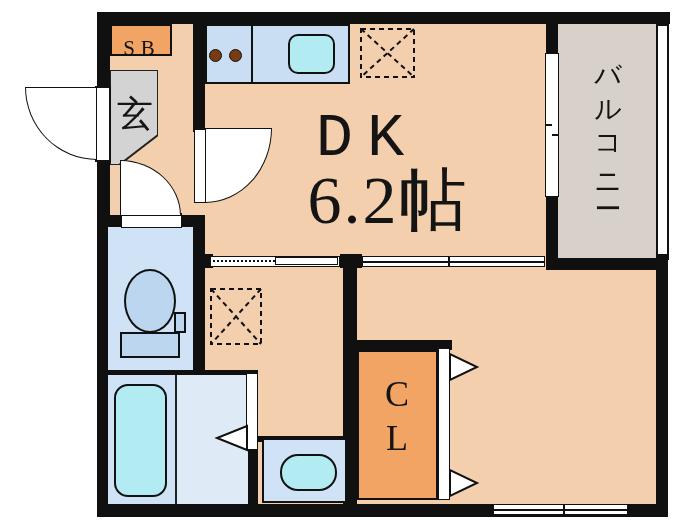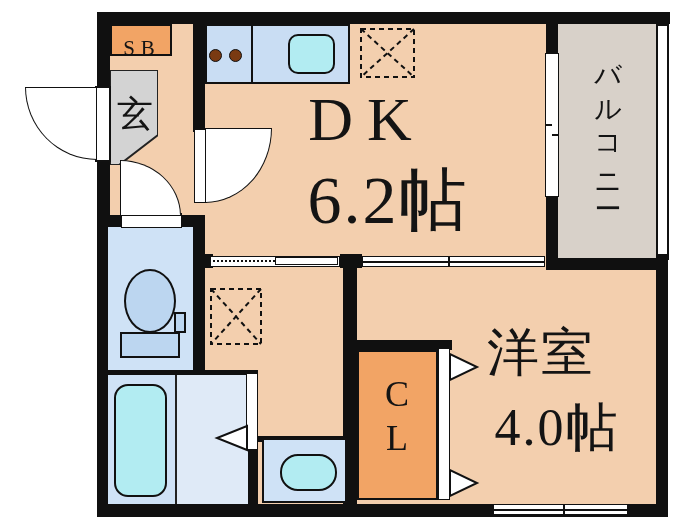--- a/index.html
+++ b/index.html
@@ -138,21 +138,19 @@
   <div class="winstrip" style="left:545px;top:53px;width:14px;height:144px;">
     <div class="abs" style="left:0;top:70px;width:6px;height:1.5px;background:#111;"></div>
     <div class="abs" style="left:6px;top:80px;width:6px;height:1.5px;background:#111;"></div>
   </div>
 
   <div class="winstrip" style="left:493px;top:504px;width:135px;height:11px;">
     <div class="abs" style="left:0;top:4px;width:100%;height:1.5px;background:#111;"></div>
     <div class="abs" style="left:69px;top:0;width:1.5px;height:100%;background:#111;"></div>
   </div>
 
-  <div class="lbl lbl-big" style="left:367px;top:88px;">DK</div>
+  <div class="lbl lbl-big" style="left:367px;top:108px;font-family:Liberation Mono, monospace;">DK</div>
   <div class="lbl lbl-size" style="left:388px;top:166px;font-size:68px;">6.2帖</div>
 
-  <div class="lbl lbl-size" style="left:541px;top:327px;">洋室</div>
-  <div class="lbl lbl-size" style="left:557px;top:402px;">4.0帖</div>
 
   <div class="lbl lbl-v" style="left:594px;top:44px;height:210px;">バルコニー</div>
 
 </div>
 
 </body></html>

